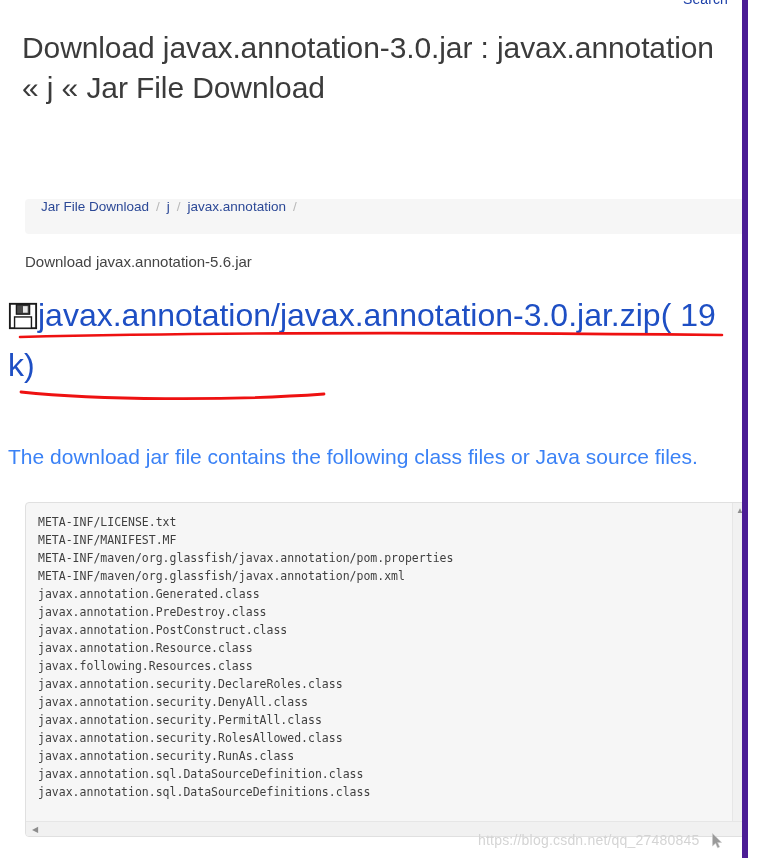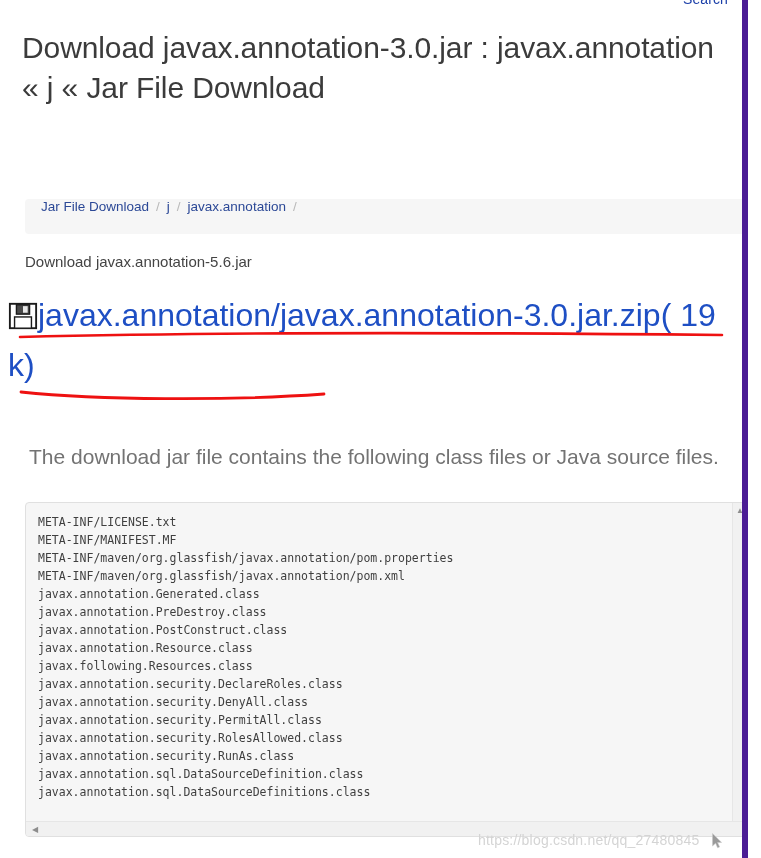--- a/index.html
+++ b/index.html
@@ -123,26 +123,26 @@
   .red-underline {
     position: absolute;
     pointer-events: none;
   }
   #underline-1 { left: 18px; top: 330px; }
   #underline-2 { left: 18px; top: 388px; }
 
   
   #description {
     position: absolute;
-    left: 29px;
+    left: 8px;
     top: 418px;
     width: 700px;
     font-size: 21px;
     line-height: 35px;
-    color: #737373;
+    color: #3b82f6;
   }
 
   
   #file-panel {
     position: absolute;
     left: 25px;
     top: 502px;
     width: 722px;
     height: 335px;
     background: #f6f6f6;

